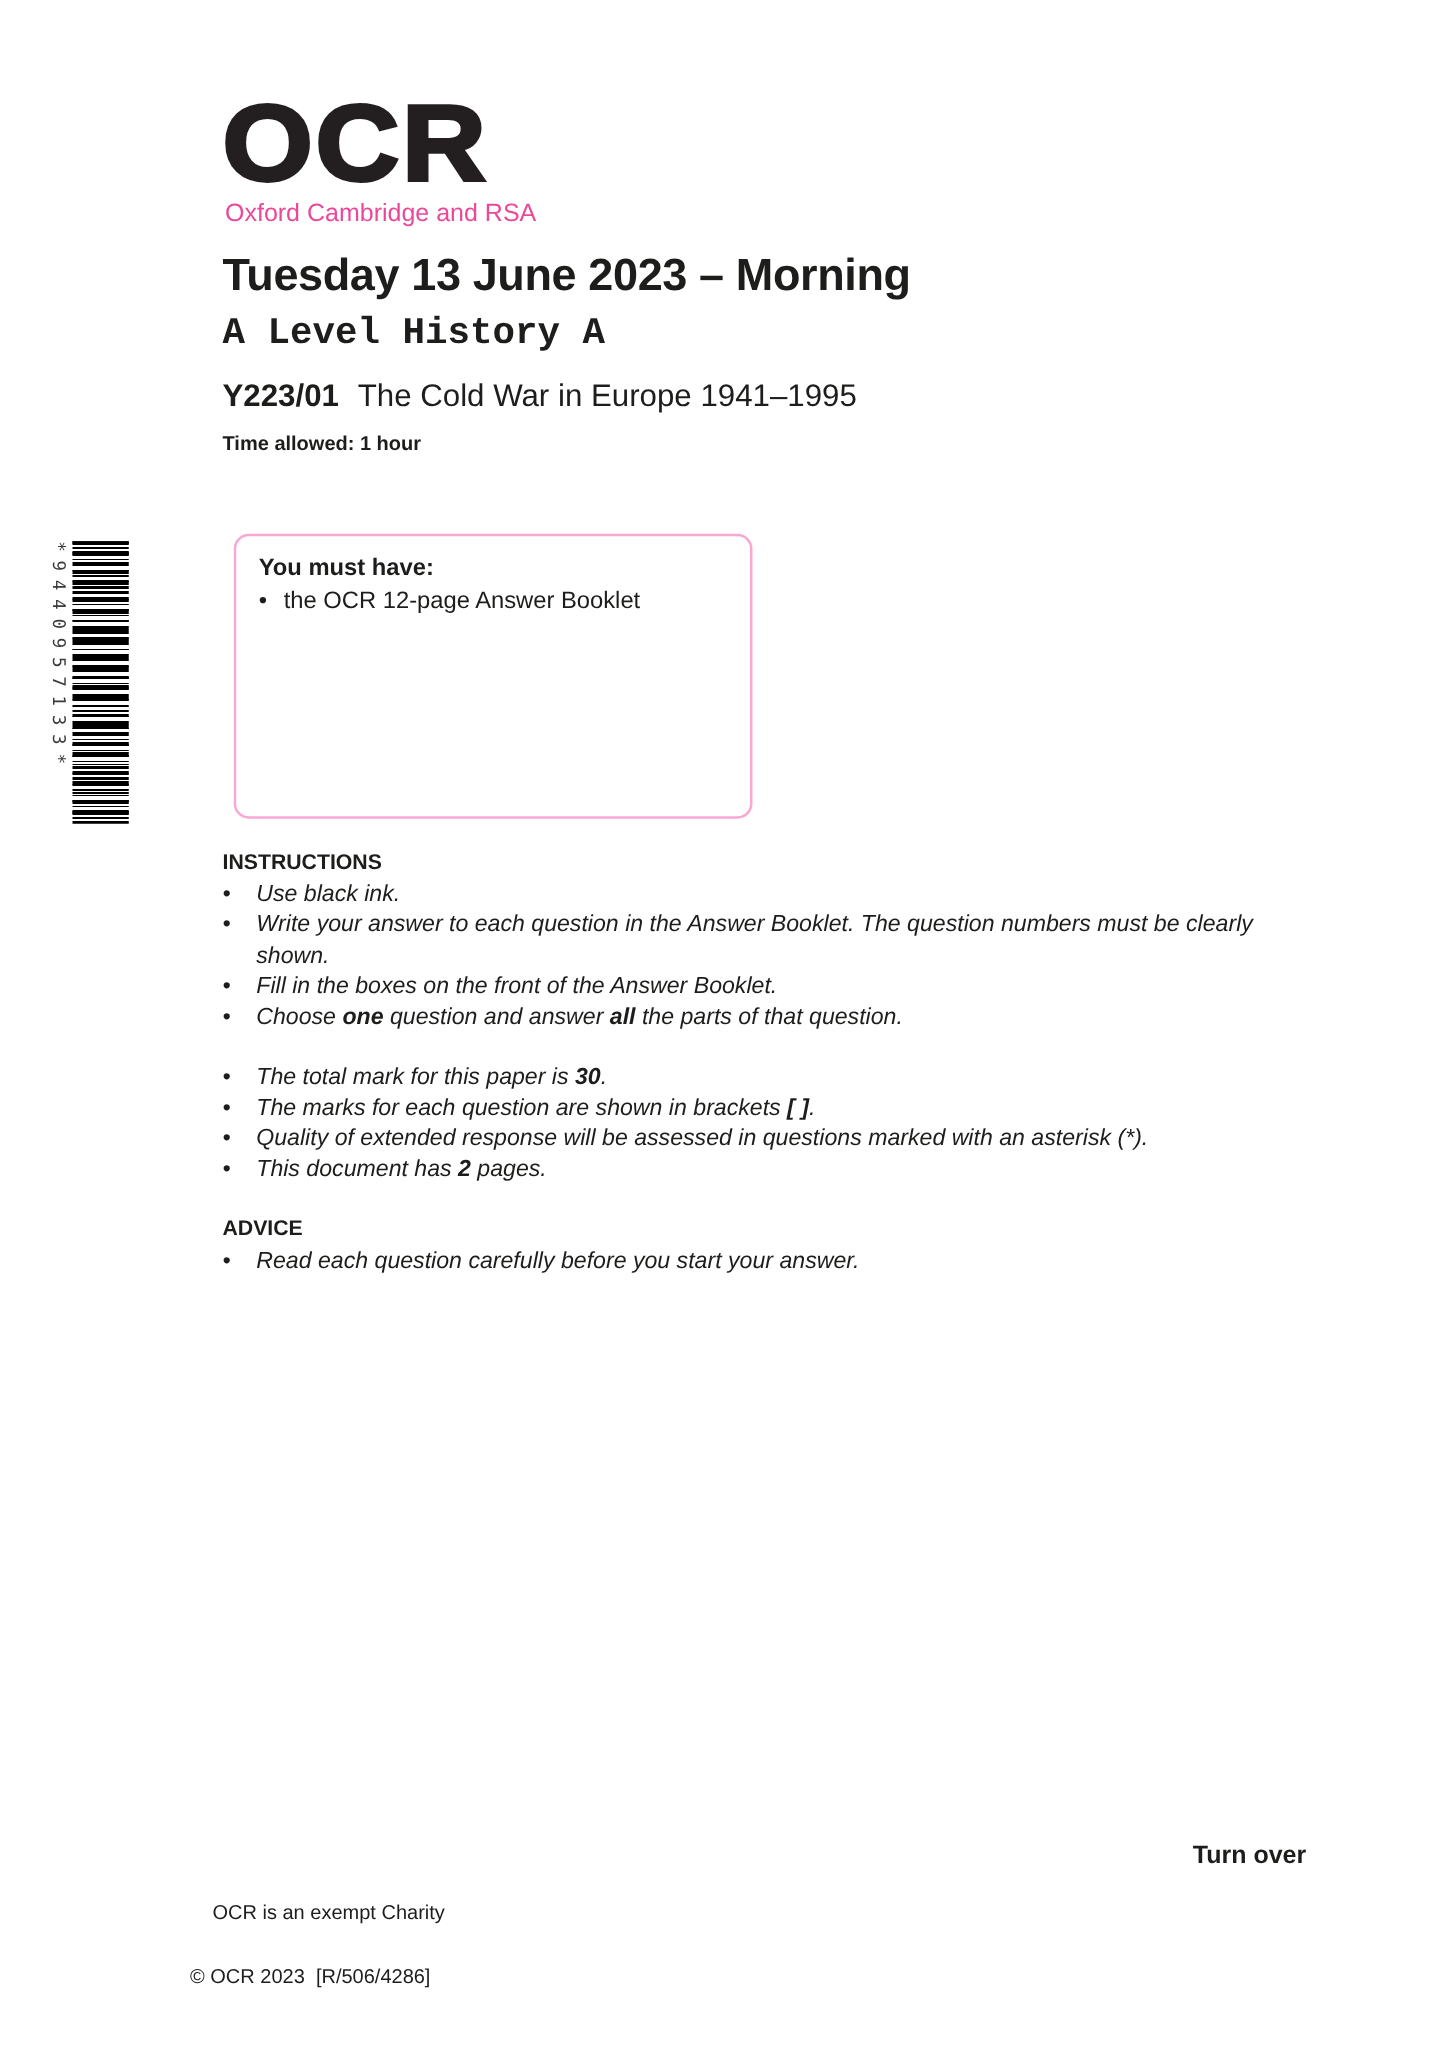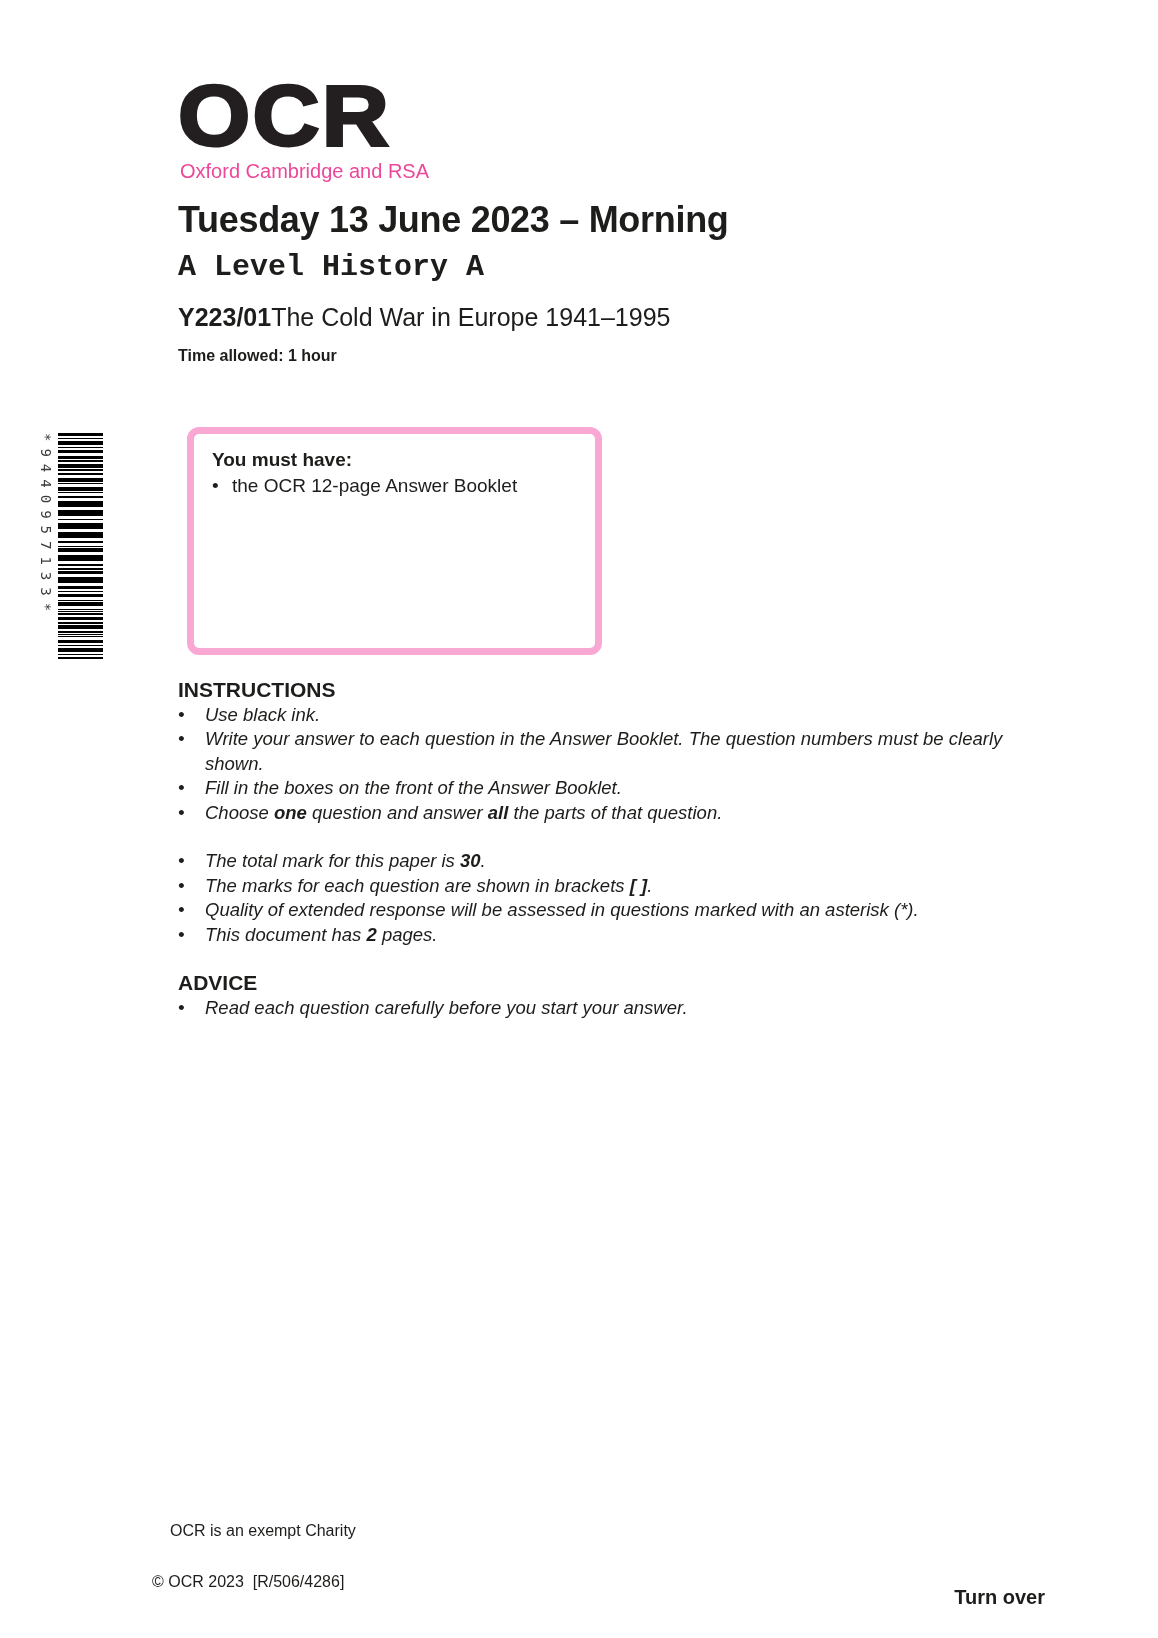--- a/index.html
+++ b/index.html
@@ -18,21 +18,21 @@
     font-size:86px; font-weight:bold; line-height:1;
     color:#231f20; -webkit-text-stroke:3px #231f20;
     letter-spacing:2px; transform:scaleX(1.08); transform-origin:left top;
   }
   .logo-sub { position:absolute; left:180px; top:160px; font-size:20px; color:#ec4899; }
 
   
   .h-date  { position:absolute; left:178px; top:199px; font-size:36px; font-weight:bold; letter-spacing:-0.3px; }
   .h-qual  { position:absolute; left:178px; top:250px; font-size:30px; font-weight:bold;font-family:Liberation Mono, monospace; }
   .h-paper { position:absolute; left:178px; top:303px; font-size:25px; }
-  .h-paper .code { font-weight:bold; }
+  .h-paper .code { font-weight:bold; margin-right:15px; }
   .h-time  { position:absolute; left:178px; top:347px; font-size:16px; font-weight:bold; }
 
   
   .barcode { position:absolute; left:37px; top:433px; height:226px; display:flex; }
   .barcode-text {
     writing-mode:vertical-rl; text-orientation:mixed;
     font-family:"DejaVu Sans Mono","Liberation Mono",monospace;
     font-size:14px; letter-spacing:7px; color:#3a3a3a;
     height:226px; width:18px; line-height:18px;
   }
@@ -40,38 +40,38 @@
     width:45px; height:226px; margin-left:3px;
     background-color:#fff;
     background-image:
       repeating-linear-gradient(180deg, #000 0px, #000 2px, transparent 2px, transparent 5px, #000 5px, #000 6px, transparent 6px, transparent 9px),
       repeating-linear-gradient(180deg, #000 0px, #000 3px, #fff 3px, #fff 8px, #000 8px, #000 12px, #fff 12px, #fff 17px, #000 17px, #000 18px, #fff 18px, #fff 23px);
   }
 
   
   .must-box {
     position:absolute; left:187px; top:427px; width:415px; height:228px;
-    border:7px solid #f9a8d4; border-radius:12px; padding:13px 18px;
+    border:2px solid #f9a8d4; border-radius:12px; padding:13px 18px;
   }
   .must-heading { font-size:19px; font-weight:bold; line-height:26px; }
   .must-item { display:flex; font-size:19px; line-height:26px; }
   .must-item::before { content:"\2022"; flex:0 0 20px; }
 
   
   .sections { position:absolute; left:178px; top:678px; width:830px; }
   .section + .section { margin-top:24px; }
-  .section h3 { font-size:21px; font-weight:bold; line-height:24.5px; }
+  .section h3 { font-size:17px; font-weight:bold; line-height:24.5px; }
   .bullet { display:flex; font-size:18.5px; line-height:24.5px;font-style:italic; }
   .bullet::before { content:"\2022"; flex:0 0 27px; }
   .bullet-text { max-width:802px; white-space:pre-wrap; }
 
   
   .f-left   { position:absolute; left:152px; top:1522px; font-size:16px; line-height:24px; white-space:pre-wrap; }
   .f-center { position:absolute; left:170px; top:1522px; width:818px; text-align:left; font-size:16px; }
-  .f-turn   { position:absolute; right:113px; top:1586px; font-size:20px; font-weight:bold; }
+  .f-turn   { position:absolute; right:113px; top:1473px; font-size:20px; font-weight:bold; }
 </style>
 </head>
 <body>
 
 <div class="page">
 
   <div class="logo">
     <div class="logo-text">OCR</div>
     <div class="logo-sub">Oxford Cambridge and RSA</div>
   </div>

